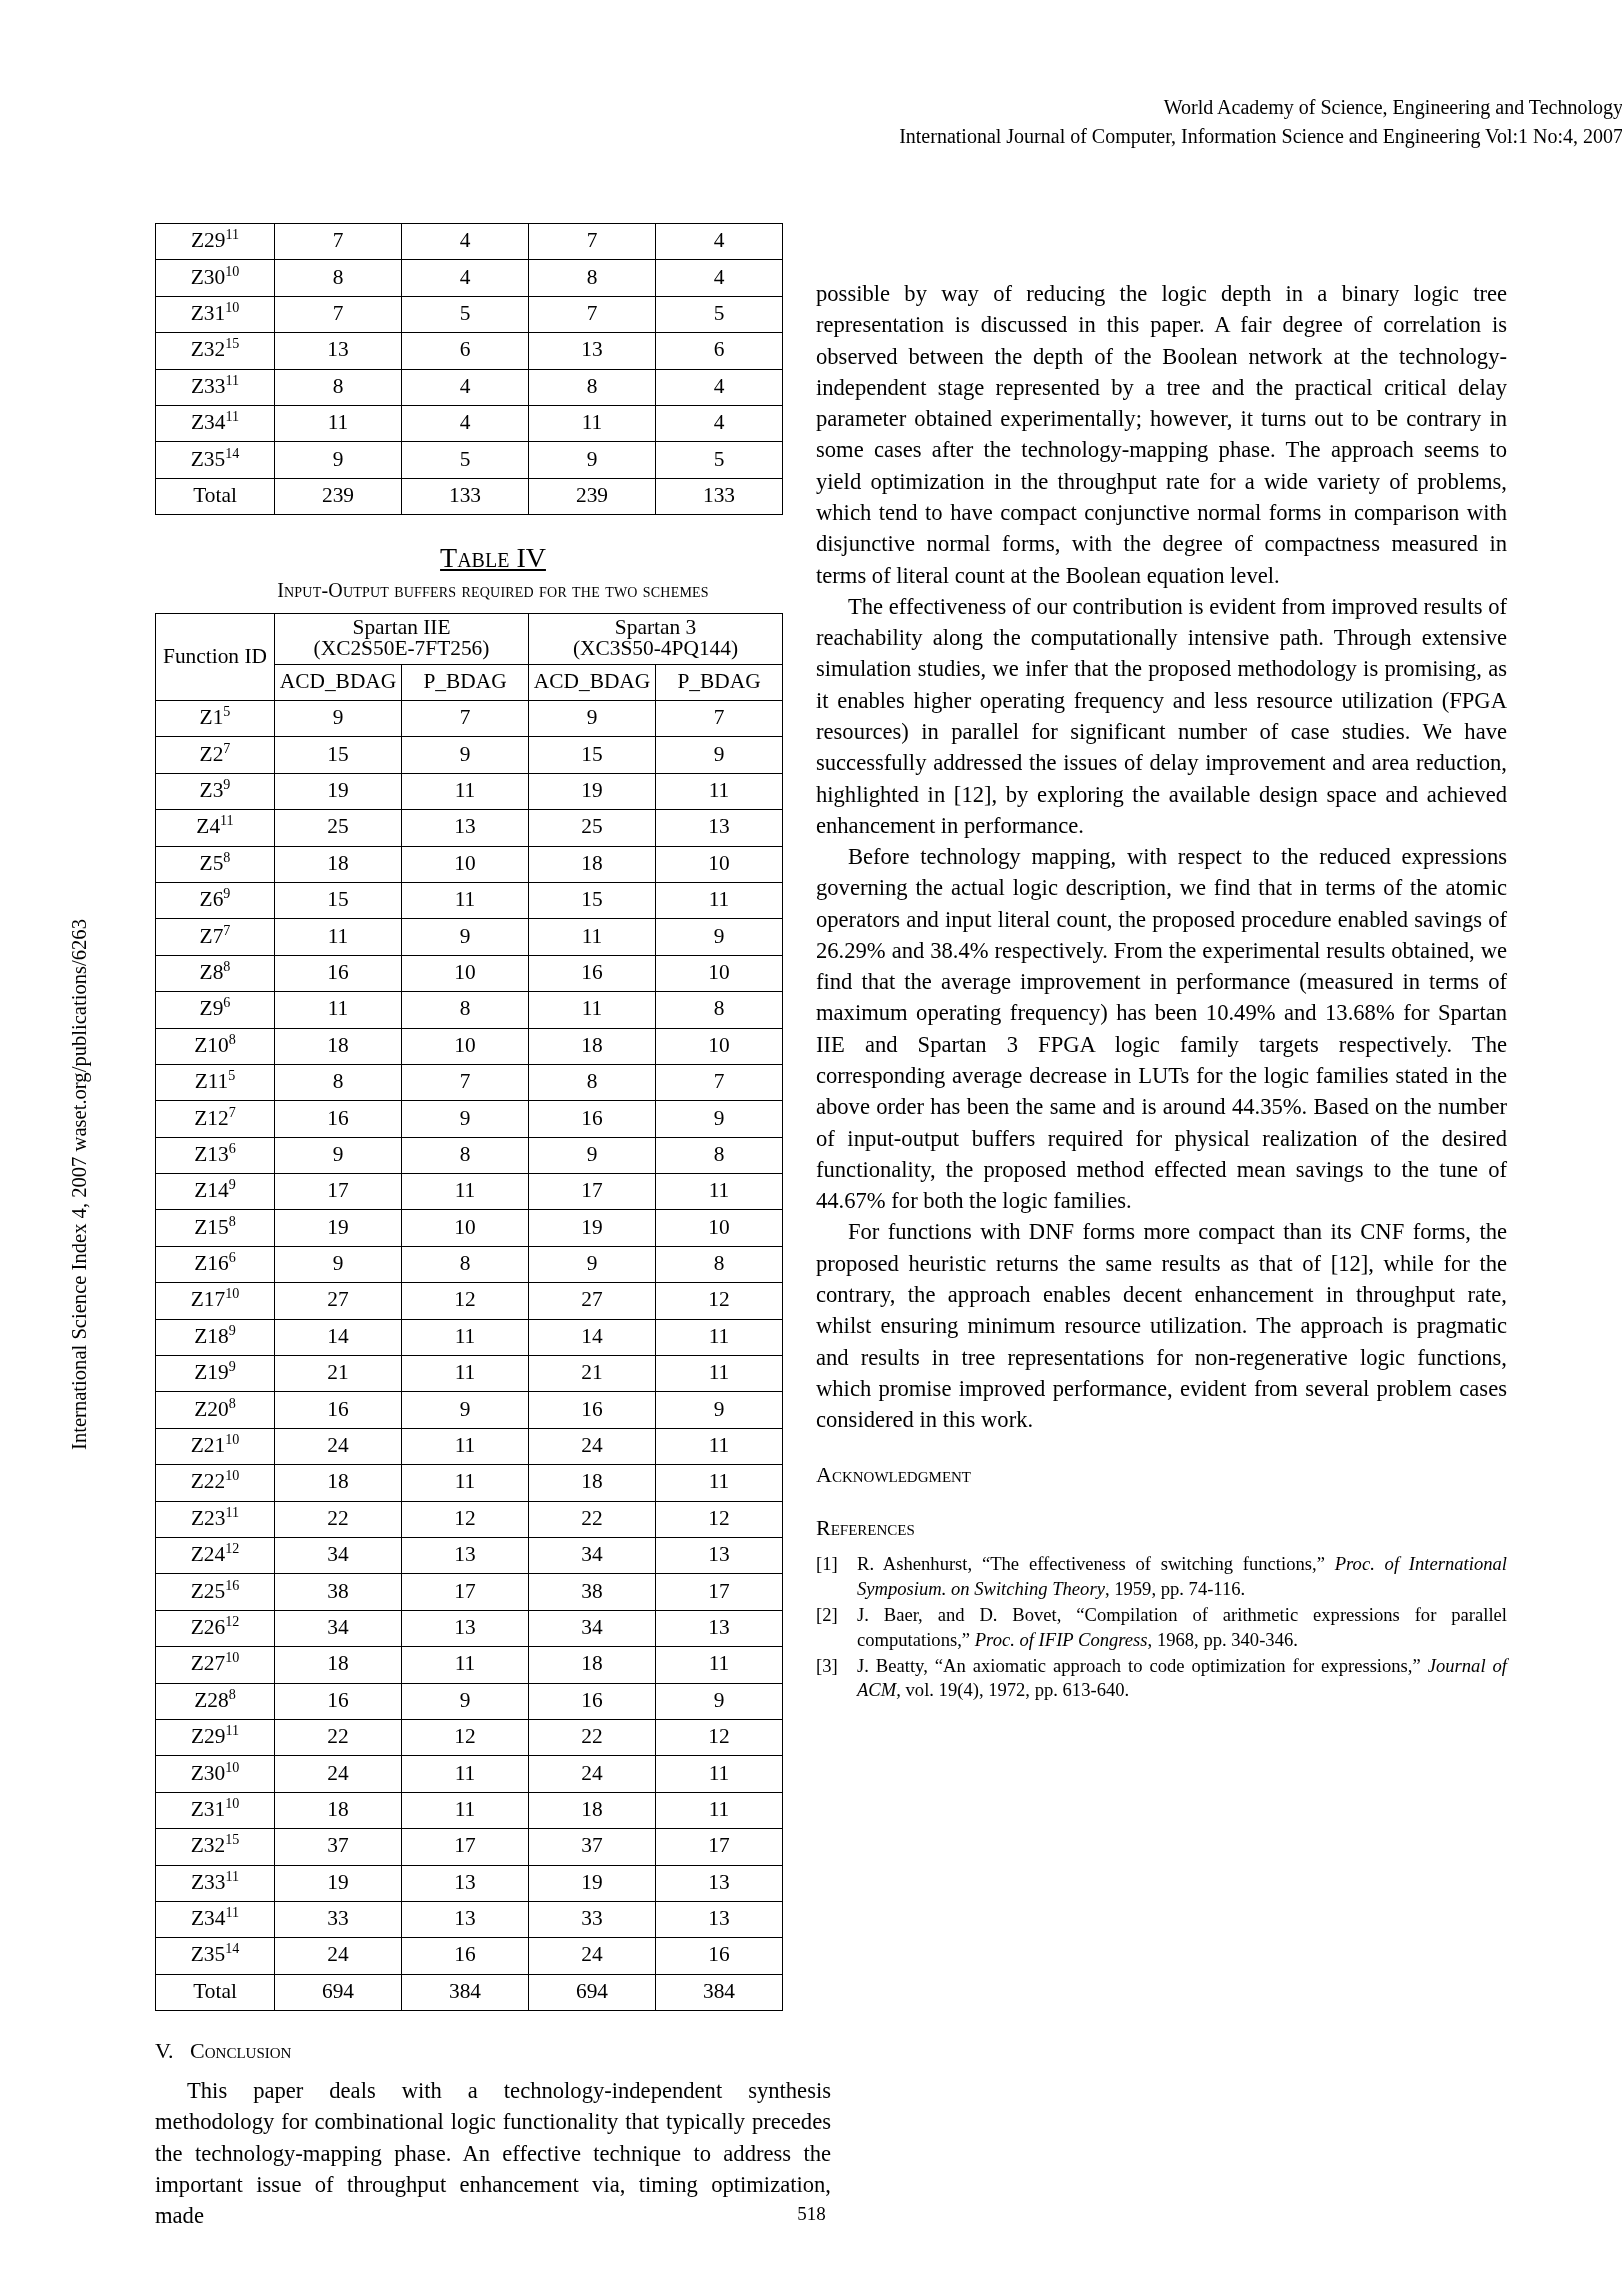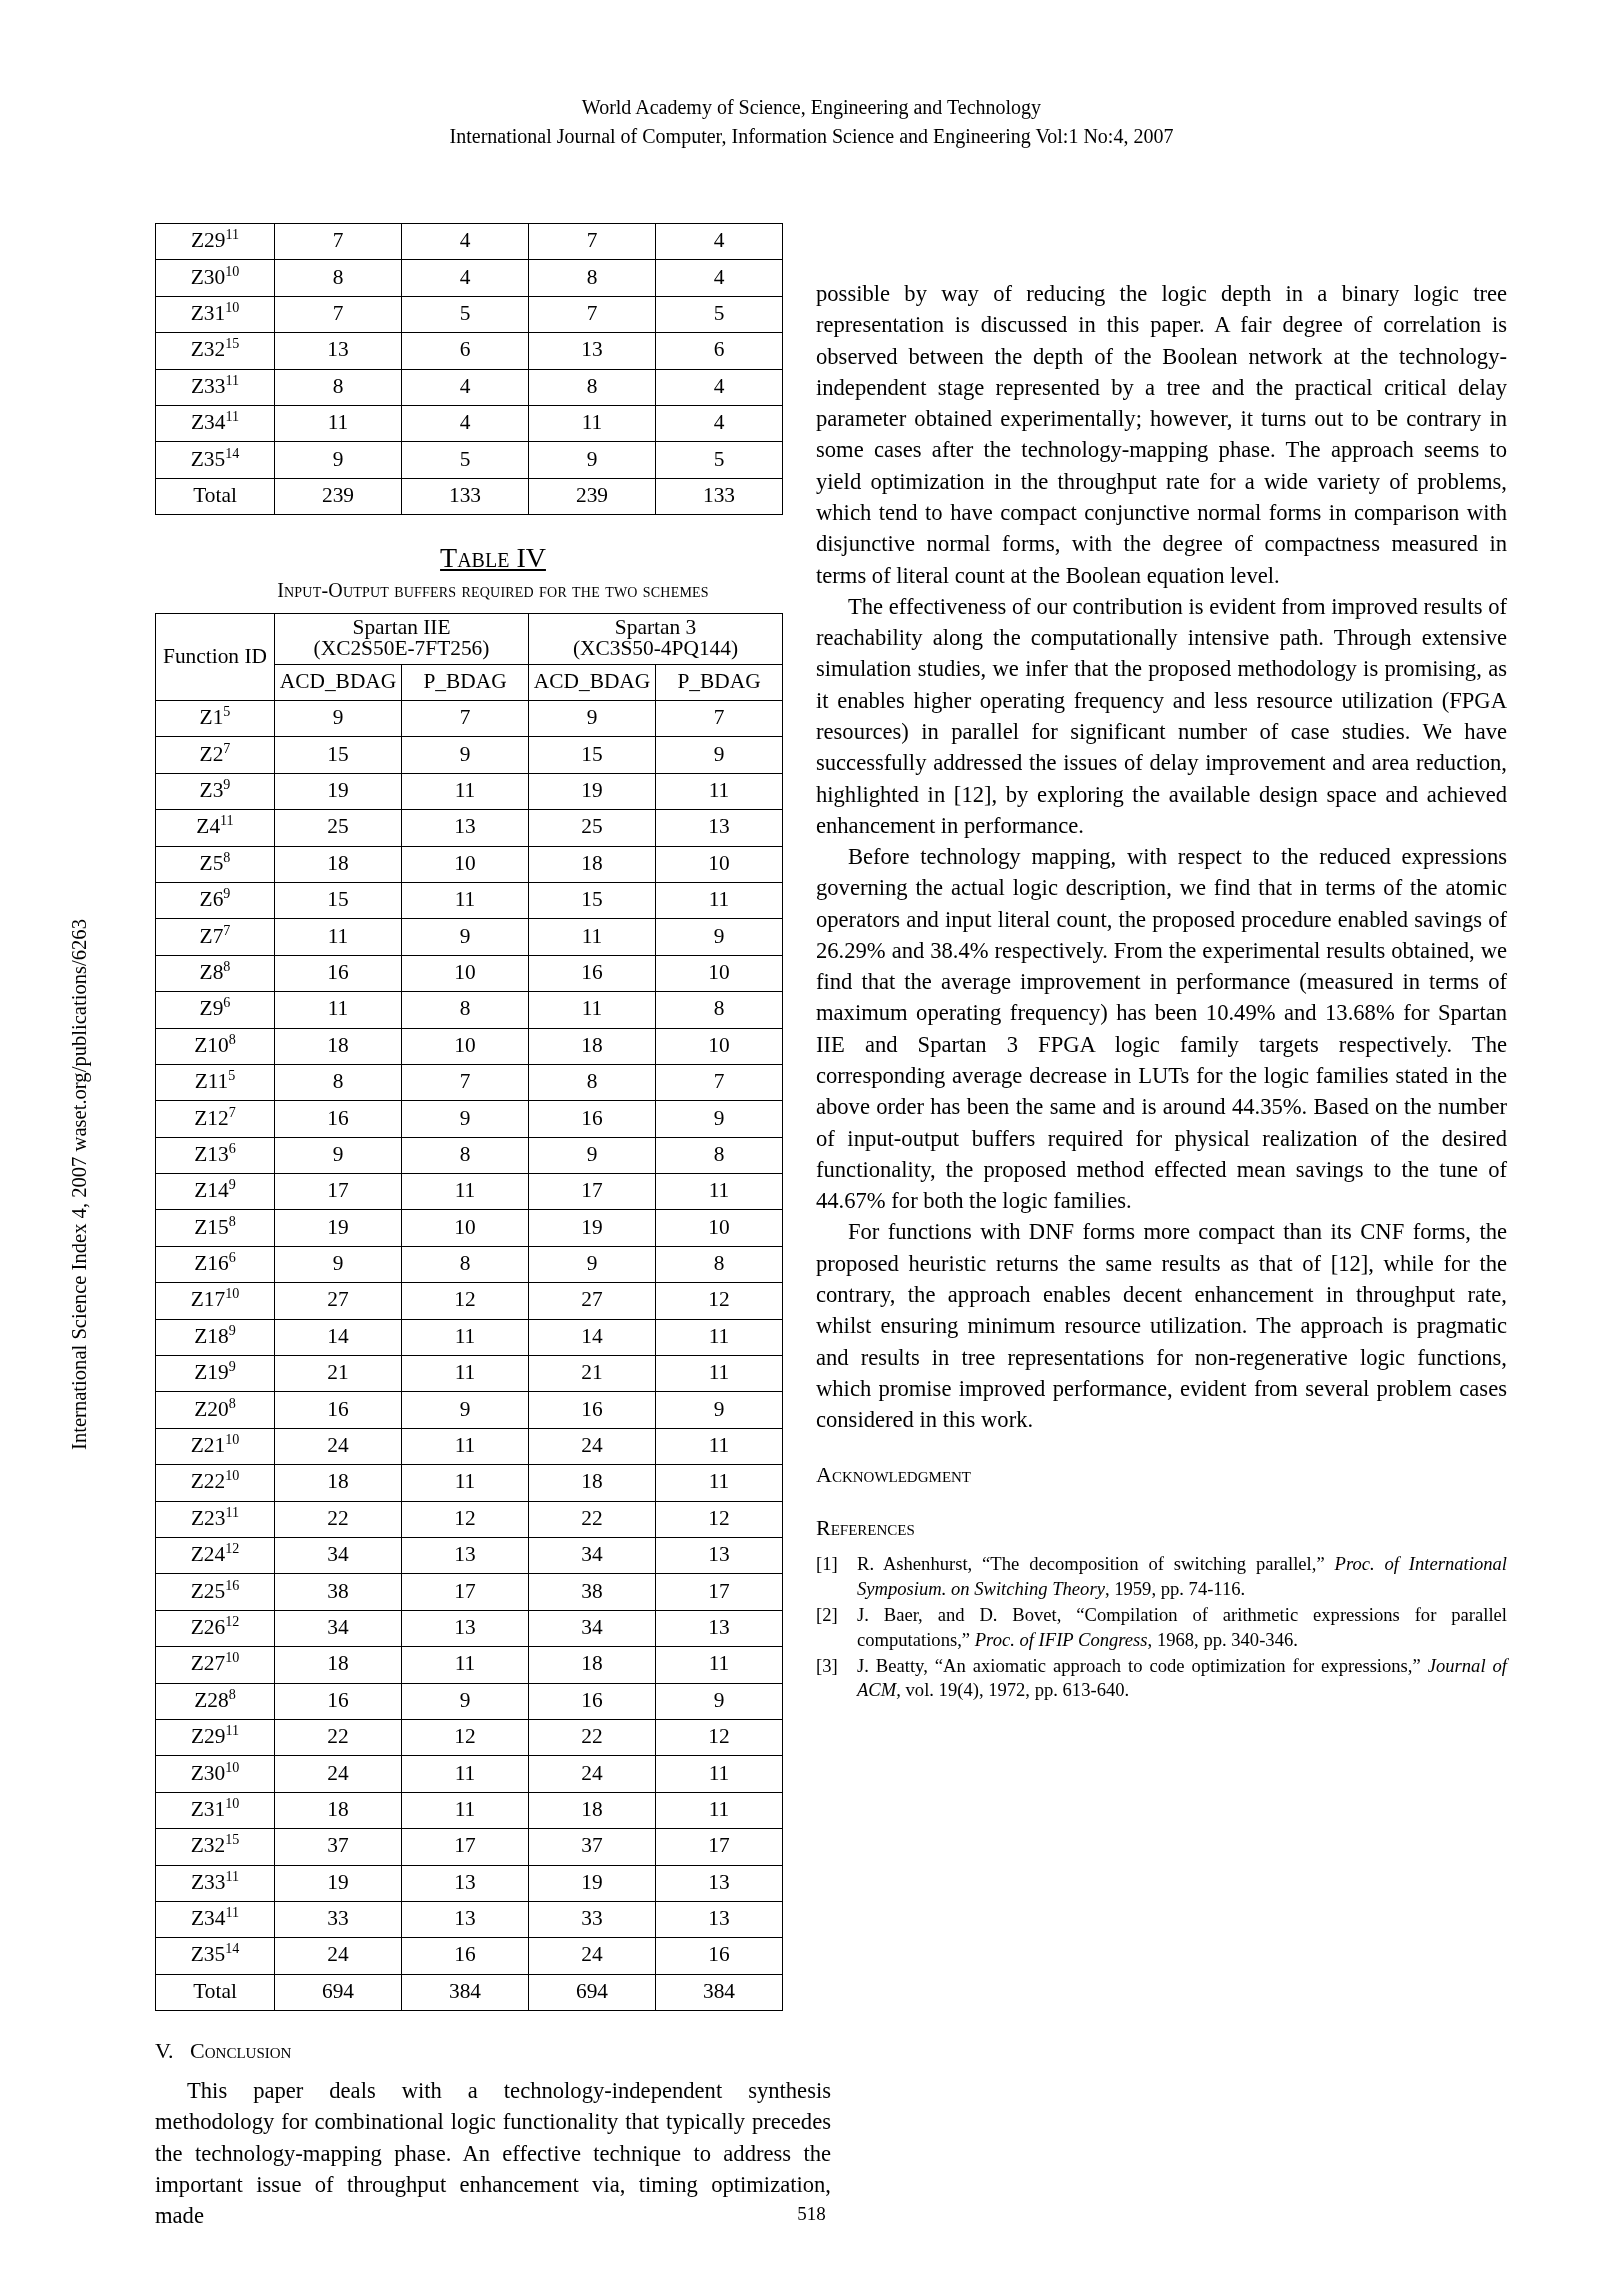--- a/index.html
+++ b/index.html
@@ -11,21 +11,21 @@
     position:relative;
     overflow:hidden;
   }
   .page { position:relative; width:1623px; height:2295px; }
 
   
   .runhead {
     position:absolute; top:93px; left:0; width:1623px;
     text-align:center; font-size:20px; line-height:1.45;
   }
-  .runhead div { white-space:nowrap; }
+  .runhead div { white-space:nowrap;text-align:right; }
 
   
   .sidebar {
     position:absolute;
     left:-246px; top:1173px;
     width:650px;
     transform:rotate(-90deg);
     transform-origin:center center;
     text-align:center;
     font-size:20.6px;
@@ -491,21 +491,21 @@
     <p class="body">The effectiveness of our contribution is evident from improved results of reachability along the computationally intensive path. Through extensive simulation studies, we infer that the proposed methodology is promising, as it enables higher operating frequency and less resource utilization (FPGA resources) in parallel for significant number of case studies. We have successfully addressed the issues of delay improvement and area reduction, highlighted in [12], by exploring the available design space and achieved enhancement in performance.</p>
     <p class="body">Before technology mapping, with respect to the reduced expressions governing the actual logic description, we find that in terms of the atomic operators and input literal count, the proposed procedure enabled savings of 26.29% and 38.4% respectively. From the experimental results obtained, we find that the average improvement in performance (measured in terms of maximum operating frequency) has been 10.49% and 13.68% for Spartan IIE and Spartan 3 FPGA logic family targets respectively. The corresponding average decrease in LUTs for the logic families stated in the above order has been the same and is around 44.35%. Based on the number of input-output buffers required for physical realization of the desired functionality, the proposed method effected mean savings to the tune of 44.67% for both the logic families.</p>
     <p class="body">For functions with DNF forms more compact than its CNF forms, the proposed heuristic returns the same results as that of [12], while for the contrary, the approach enables decent enhancement in throughput rate, whilst ensuring minimum resource utilization. The approach is pragmatic and results in tree representations for non-regenerative logic functions, which promise improved performance, evident from several problem cases considered in this work.</p>
 
     <div class="sec-head">Acknowledgment</div>
 
     <div class="sec-head">References</div>
     <div class="refs" id="refs-list">
         <div class="ref">
           <span class="tag">[1]</span>
-          <span class="txt"><span>R. Ashenhurst, “The decomposition of switching parallel,” </span><i>Proc. of International Symposium. on Switching Theory</i><span>, 1959, pp. 74-116.</span></span>
+          <span class="txt"><span>R. Ashenhurst, “The effectiveness of switching functions,” </span><i>Proc. of International Symposium. on Switching Theory</i><span>, 1959, pp. 74-116.</span></span>
         </div>
         <div class="ref">
           <span class="tag">[2]</span>
           <span class="txt"><span>J. Baer, and D. Bovet, “Compilation of arithmetic expressions for parallel computations,” </span><i>Proc. of IFIP Congress</i><span>, 1968, pp. 340-346.</span></span>
         </div>
         <div class="ref">
           <span class="tag">[3]</span>
           <span class="txt"><span>J. Beatty, “An axiomatic approach to code optimization for expressions,” </span><i>Journal of ACM,</i><span> vol. 19(4), 1972, pp. 613-640.</span></span>
         </div>
       </div>

